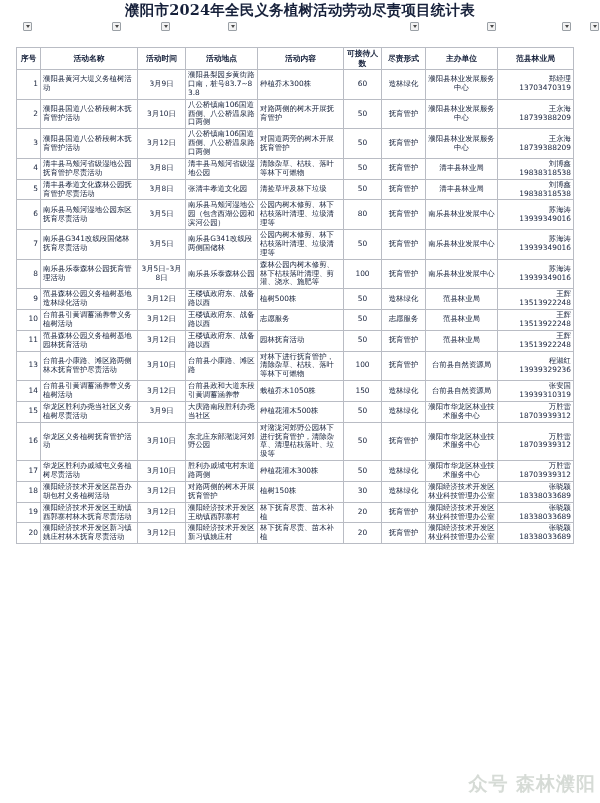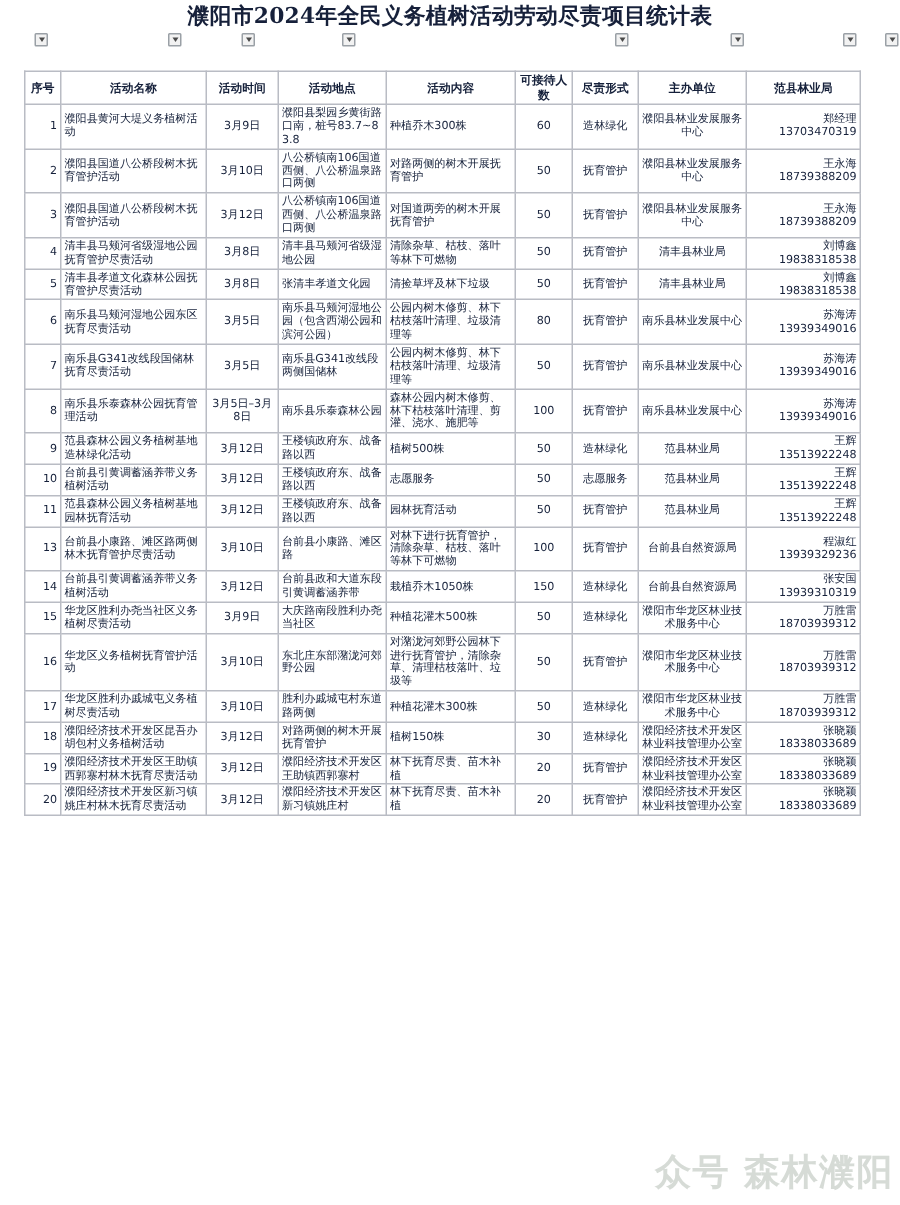--- a/index.html
+++ b/index.html
@@ -119,21 +119,21 @@
   th.h-ctc   { width: 76px; }
 
   .ctc-name { display: block; }
   .ctc-phone { display: block; }
 
   
   .watermark {
     position: absolute;
     right: 4px;
     bottom: 6px;
-    font-size: 24px;
+    font-size: 19px;
     font-weight: 700;
     color: rgba(120, 135, 120, 0.30);
     letter-spacing: 1px;
     white-space: nowrap;
     pointer-events: none;
     font-family: "DejaVu Sans", "Liberation Sans", sans-serif;
   }
 </style>
 </head>
 <body>

